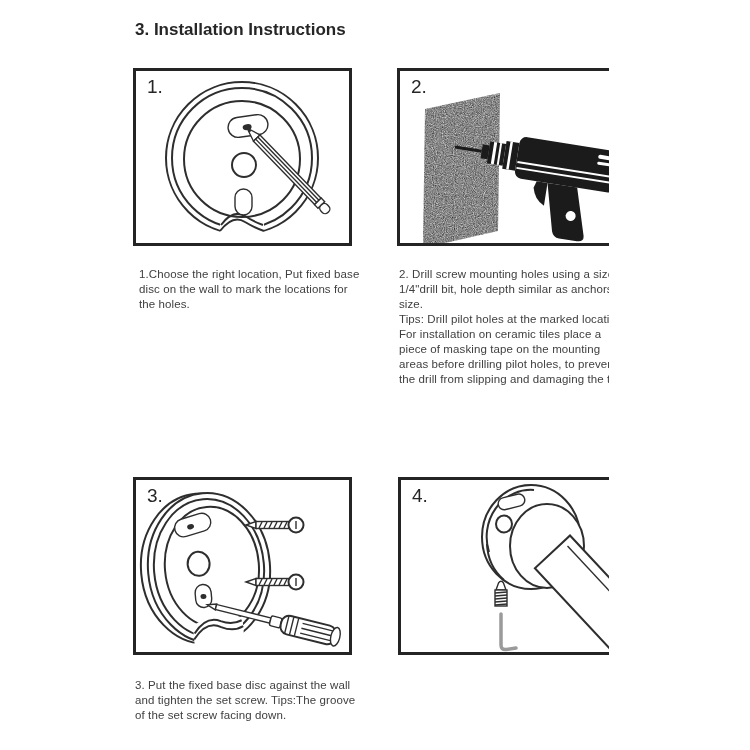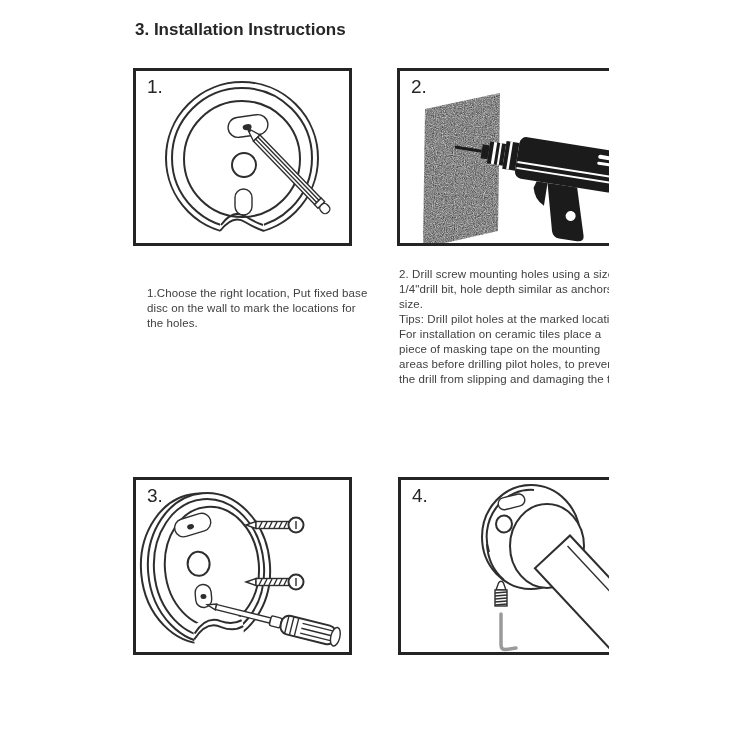--- a/index.html
+++ b/index.html
@@ -23,21 +23,21 @@
   #panel3{left:133px;top:477px;width:219px;height:178px;}
   #panel4{left:398px;top:477px;width:215px;height:178px;}
   .panel svg{position:absolute;left:0;top:0;width:100%;height:100%;}
   .panel .num{
     position:absolute;left:11px;top:5px;font-size:19px;color:#262626;background:transparent;
   }
   .caption{
     position:absolute;width:258px;font-size:11.5px;line-height:15px;color:var(--text);
     white-space:pre-line;letter-spacing:0.1px;
   }
-  #cap1{left:147px;top:267px;margin-top:19px;}
+  #cap1{left:139px;top:267px;}
   #cap2{left:399px;top:267px;}
   #cap3{left:135px;top:678px;}
   #cap4{left:399px;top:678px;}
   
   .s{stroke:var(--line);stroke-width:2;fill:#fff;}
   .sn{stroke:var(--line);stroke-width:2;fill:none;}
   .thin{stroke-width:1.4;}
   .f{fill:var(--line);stroke:none;}
   .w{fill:#fff;stroke:none;}
   .blk{fill:var(--drill);stroke:none;}
@@ -207,14 +207,17 @@
 disc on the wall to mark the locations for
 the holes.</div>
   <div class="caption" id="cap2">2. Drill screw mounting holes using a size
 1/4"drill bit, hole depth similar as anchors
 size.
 Tips: Drill pilot holes at the marked location.
 For installation on ceramic tiles place a
 piece of masking tape on the mounting
 areas before drilling pilot holes, to prevent
 the drill from slipping and damaging the tile.</div>
+  <div class="caption" id="cap3">3. Put the fixed base disc against the wall
+and tighten the set screw. Tips:The groove
+of the set screw facing down.</div>
 
 </div>
 
 </body></html>

